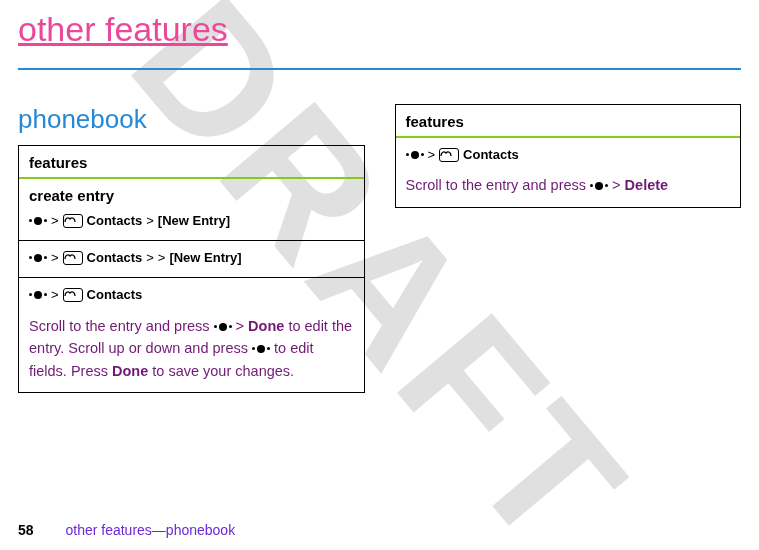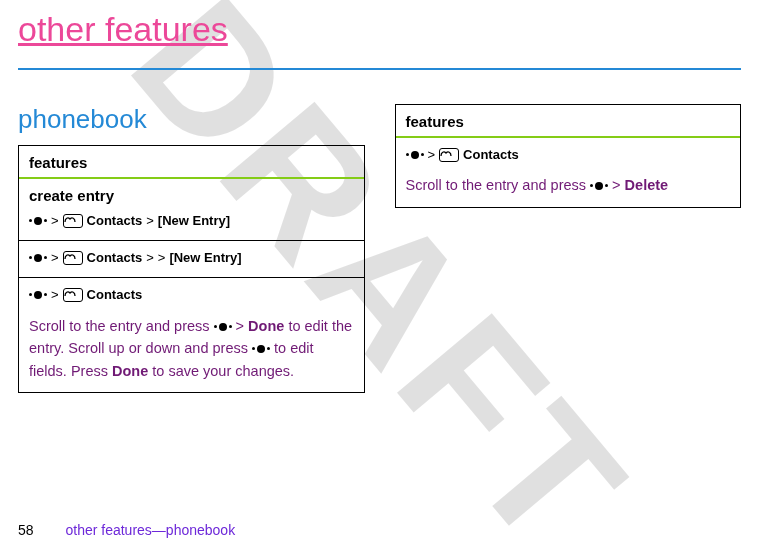--- a/index.html
+++ b/index.html
@@ -125,21 +125,21 @@
       position: relative;
     }
     .book-icon svg { display: block; }
     .footer {
       position: absolute;
       bottom: 12px;
       left: 18px;
       font-size: 14px;
       color: #000;
     }
-    .footer .pagenum { font-weight: 400; margin-right: 28px; }
+    .footer .pagenum { font-weight: 700; margin-right: 28px; }
     .footer .crumb { color: #6d28d9; }
     .inline-icon { display: inline-block; vertical-align: middle; }
   </style>
 </head>
 <body>
 
 <div class="watermark">DRAFT</div>
 
 <div class="content">
   <h1 class="page-title">other features</h1>

